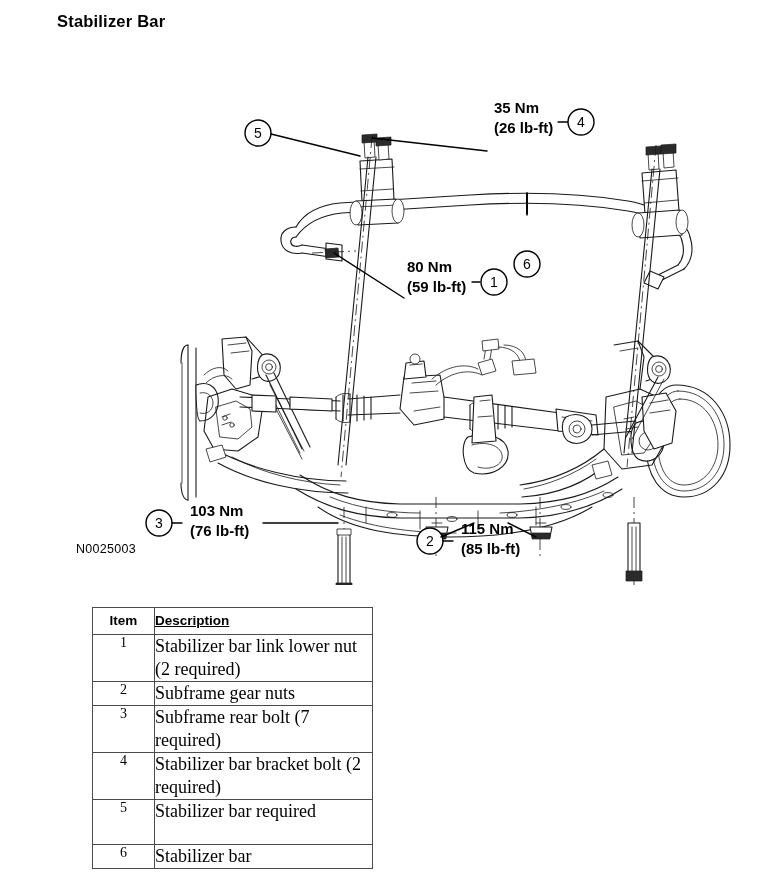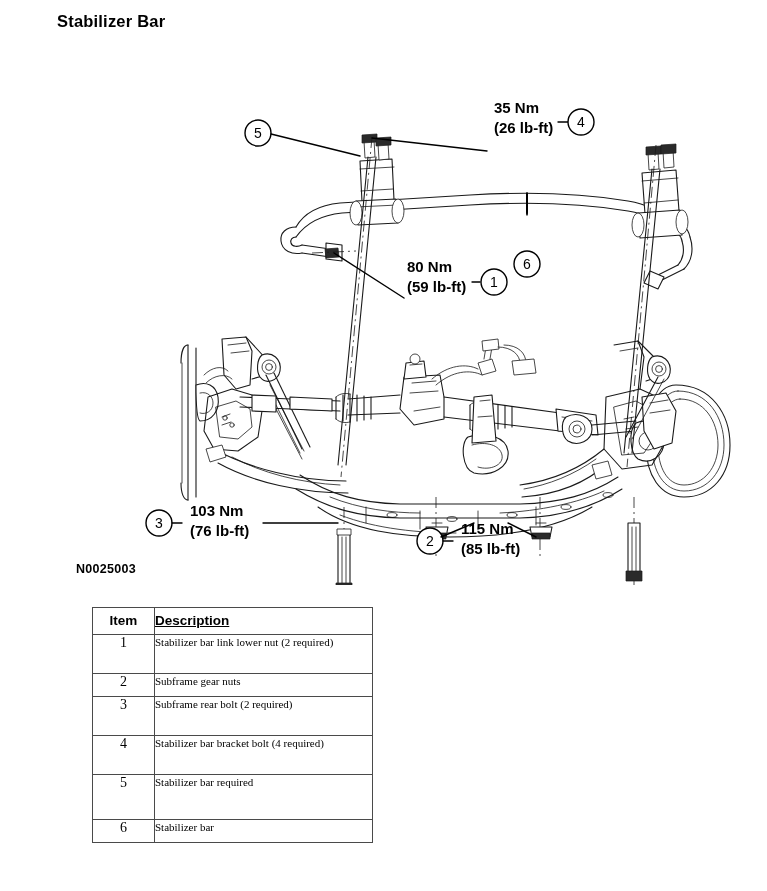--- a/index.html
+++ b/index.html
@@ -38,24 +38,24 @@
     height: 540px;
   }
   #illustration svg {
     display: block;
   }
 
   
   #figure-id {
     position: absolute;
     left: 76px;
-    top: 562px;
+    top: 542px;
     font-family: "Liberation Sans", sans-serif;
     font-size: 12.5px;
-    font-weight: bold;
+    font-weight: normal;
     letter-spacing: 0.3px;
     color: #000;
   }
 
   
   #parts-table-wrap {
     position: absolute;
     left: 57px;
     top: 607px;
     width: 280px;
@@ -90,21 +90,21 @@
   td.item-cell {
     font-family: "Liberation Serif", serif;
     font-size: 14px;
     text-align: center;
     color: #000;
     padding-top: 5px;
     padding-bottom: 5px;
   }
   td.desc-cell {
     font-family: "Liberation Serif", serif;
-    font-size: 11px;
+    font-size: 18px;
     line-height: 1.28;
     text-align: left;
     color: #000;
     padding: 5px 6px 5px 8px;
   }
   tr.r-tall td { height: 38px; }
   tr.r-short td { height: 22px; }
   tr.r-xtall td { height: 44px; }
 
   
@@ -543,25 +543,25 @@
       <tr class="r-tall">
         <td class="item-cell">1</td>
         <td class="desc-cell">Stabilizer bar link lower nut (2 required)</td>
       </tr>
       <tr class="r-short">
         <td class="item-cell">2</td>
         <td class="desc-cell">Subframe gear nuts</td>
       </tr>
       <tr class="r-tall">
         <td class="item-cell">3</td>
-        <td class="desc-cell">Subframe rear bolt (2 required)</td>
+        <td class="desc-cell">Subframe rear bolt (7 required)</td>
       </tr>
       <tr class="r-tall">
         <td class="item-cell">4</td>
-        <td class="desc-cell">Stabilizer bar bracket bolt (4 required)</td>
+        <td class="desc-cell">Stabilizer bar bracket bolt (2 required)</td>
       </tr>
       <tr class="r-xtall">
         <td class="item-cell">5</td>
         <td class="desc-cell">Stabilizer bar required</td>
       </tr>
       <tr class="r-short">
         <td class="item-cell">6</td>
         <td class="desc-cell">Stabilizer bar</td>
       </tr>
     </tbody>

